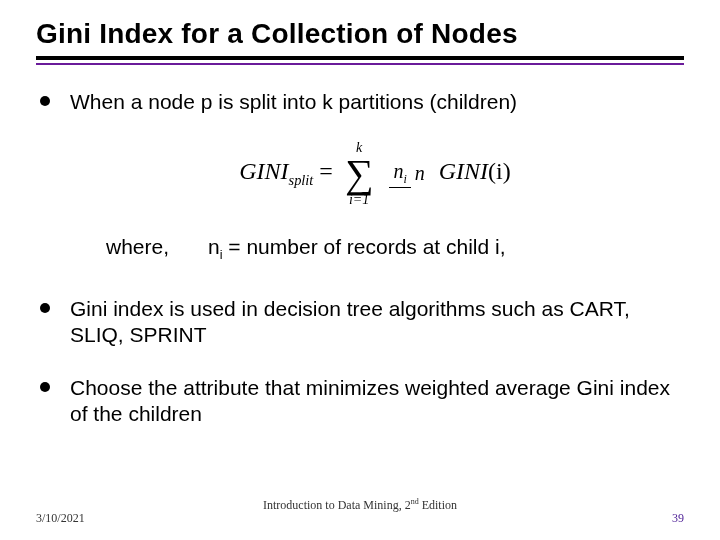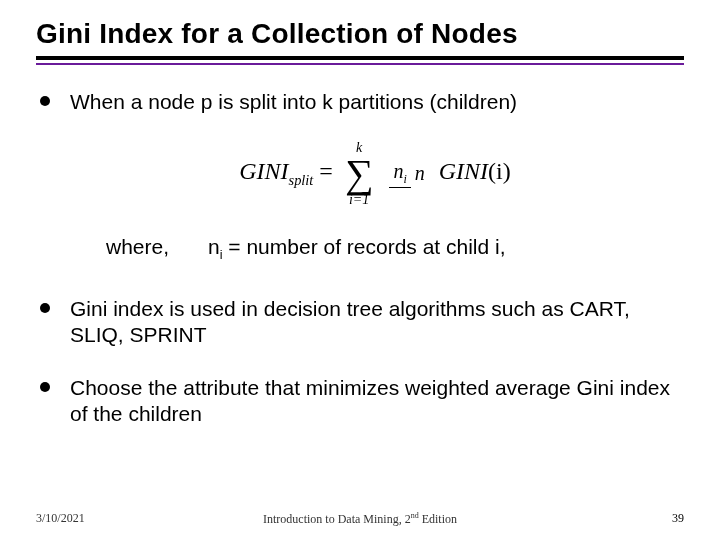--- a/index.html
+++ b/index.html
@@ -109,21 +109,21 @@
     font-size: 12px;
     color: #333;
     font-family: Liberation Serif, serif;
   }
   .footer .center {
     position: absolute;
     left: 0; right: 0;
     text-align: center;
   }
   .footer .center sup { font-size: 8px; }
-  .footer .right { color: #000000; margin-left: auto; z-index: 1; }
+  .footer .right { color: #4c1d95; margin-left: auto; z-index: 1; margin-top: 14px; }
   .footer .left { z-index: 1; }
 </style>
 </head>
 <body>
 
 <div class="slide">
 
   <div class="title">Gini Index for a Collection of Nodes</div>
   <div class="rule-wrap">
     <div class="rule1"></div>

